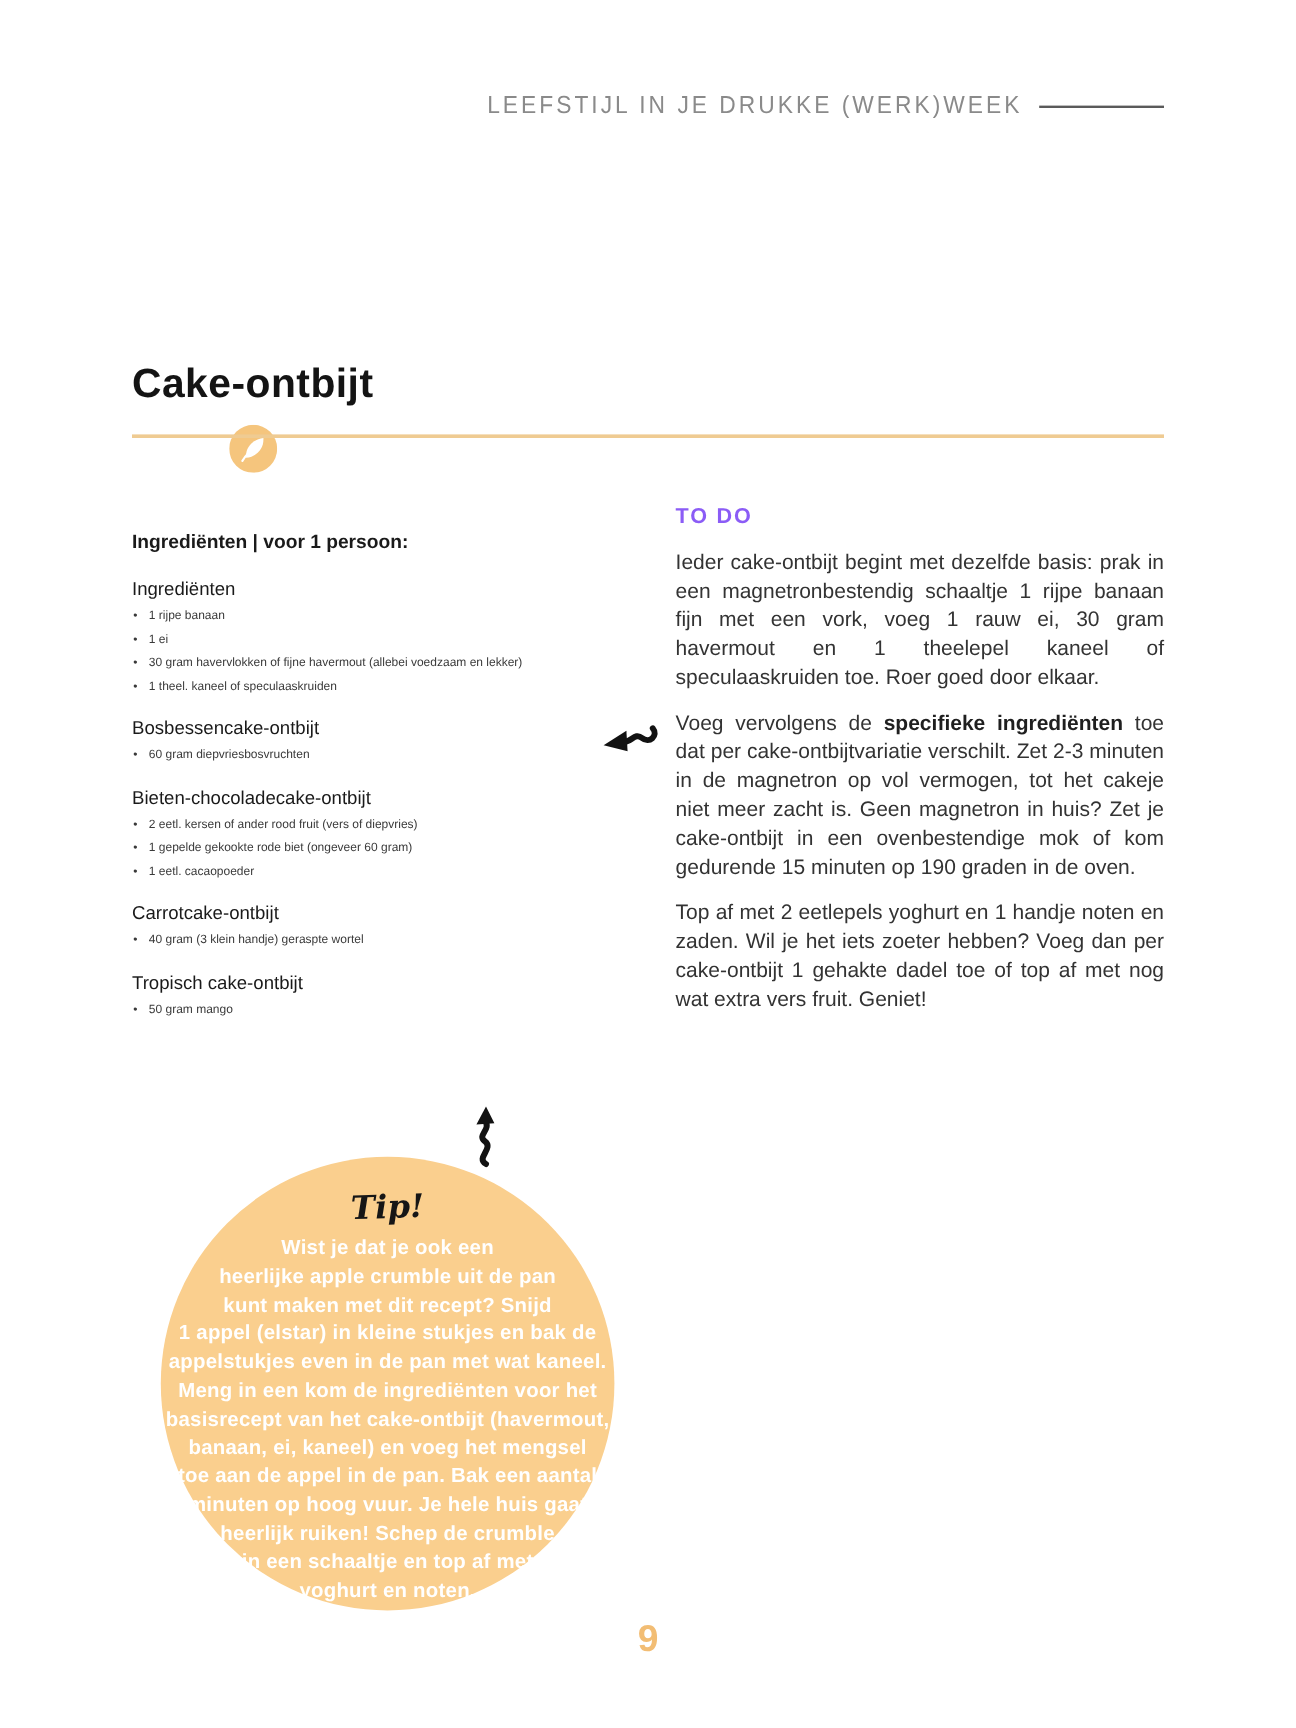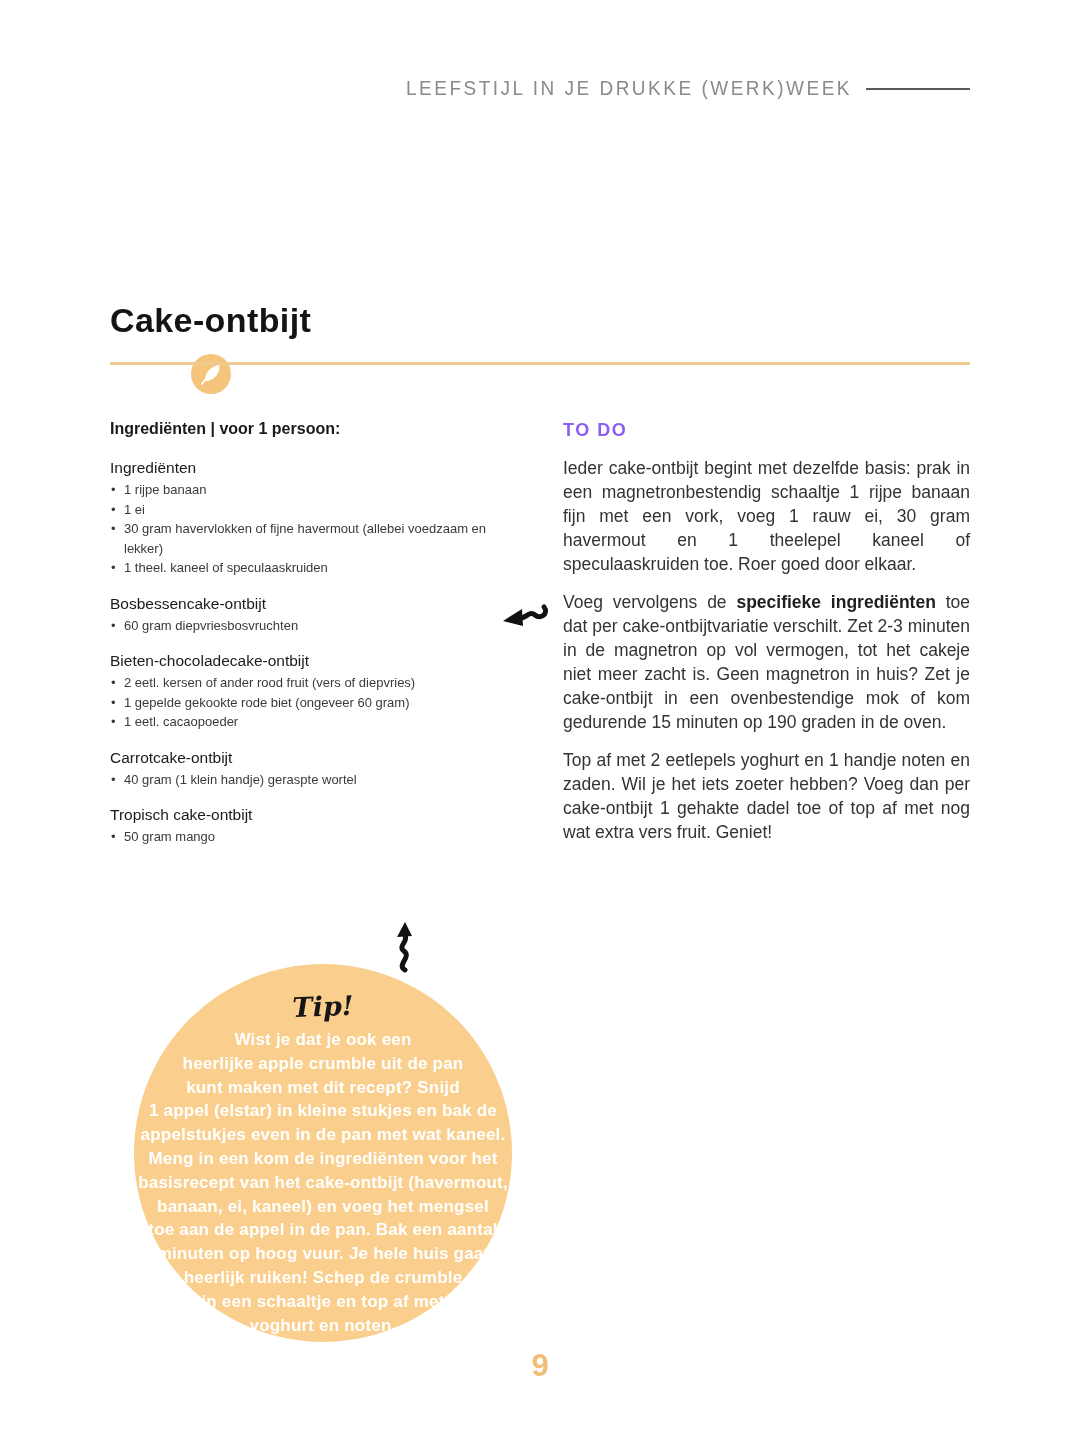--- a/index.html
+++ b/index.html
@@ -40,35 +40,35 @@
   .title-divider {
     position: absolute; left: 110px; right: 110px; top: 362px;
     height: 2.5px; background: #efcb92;
   }
 
   
   .columns {
     position: absolute; left: 110px; right: 110px; top: 420px;
     display: flex; gap: 45px;
   }
-  .col-left { width: 408px; flex: none; }
+  .col-left { width: 408px; flex: none; margin-top: 24px; }
   .col-right { flex: 1; }
 
   .ing-heading {
     font-size: 16px; font-weight: 700; color: #1a1a1a;
     margin-bottom: 21px;
   }
   .ing-group { margin-bottom: 17px; }
   .ing-group-title {
     font-size: 15.5px; font-weight: 400; color: #1a1a1a;
     margin-bottom: 3px;
   }
   .ing-item {
     position: relative;
-    font-size: 13px; line-height: 19.5px; color: #3a3a3a;
+    font-size: 10px; line-height: 19.5px; color: #3a3a3a;
     padding-left: 14px;
   }
   .ing-item::before {
     content: "\2022";
     position: absolute; left: 1px; top: 0;
     color: #3a3a3a;
   }
 
   .todo-heading {
     font-size: 18px; font-weight: 700; color: #8b5cf6;
@@ -153,21 +153,21 @@
 
     <div class="ing-group">
       <div class="ing-group-title">Bieten-chocoladecake-ontbijt</div>
       <div class="ing-item">2 eetl. kersen of ander rood fruit (vers of diepvries)</div>
       <div class="ing-item">1 gepelde gekookte rode biet (ongeveer 60 gram)</div>
       <div class="ing-item">1 eetl. cacaopoeder</div>
     </div>
 
     <div class="ing-group">
       <div class="ing-group-title">Carrotcake-ontbijt</div>
-      <div class="ing-item">40 gram (1 klein handje) geraspte wortel</div>
+      <div class="ing-item">40 gram (3 klein handje) geraspte wortel</div>
     </div>
 
     <div class="ing-group">
       <div class="ing-group-title">Tropisch cake-ontbijt</div>
       <div class="ing-item">50 gram mango</div>
     </div>
   </div>
 
   <div class="col-right">
     <div class="todo-heading">TO DO</div>

